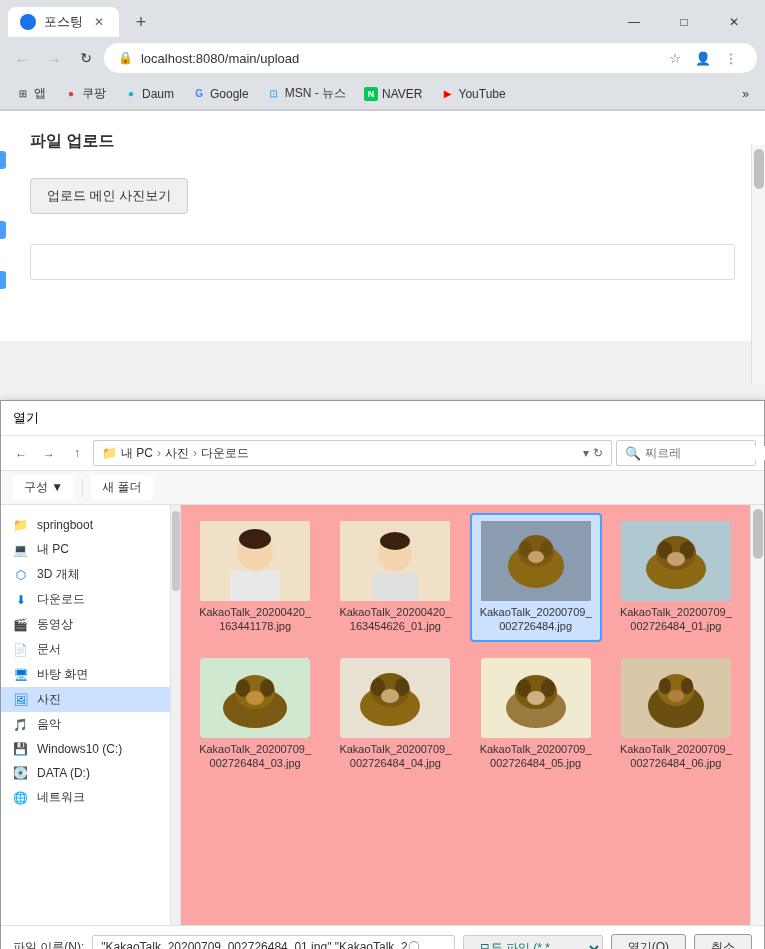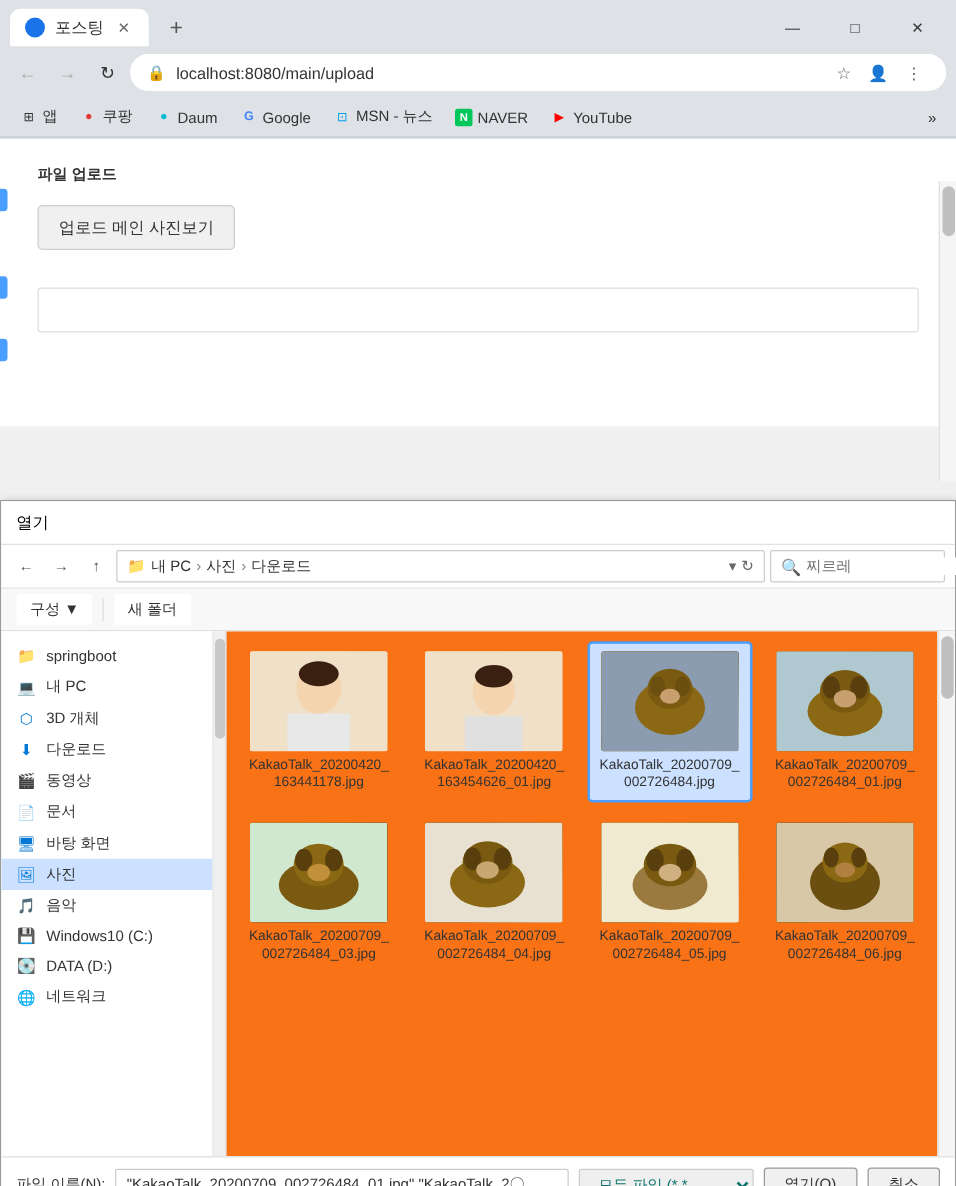--- a/index.html
+++ b/index.html
@@ -32,21 +32,21 @@
     .bookmarks-bar { display: flex; align-items: center; background: #dee1e6; padding: 2px 8px; height: 32px; gap: 2px; border-bottom: 1px solid #c8cdd4; }
     .bookmark-item { display: flex; align-items: center; gap: 4px; padding: 3px 8px; border-radius: 4px; cursor: pointer; font-size: 12px; color: #333; white-space: nowrap; }
     .bookmark-icon { width: 14px; height: 14px; border-radius: 2px; display: flex; align-items: center; justify-content: center; font-size: 10px; }
     .bookmark-more { margin-left: auto; }
 
     
     .page-content { background: #fff; width: 100%; padding: 20px 30px; position: relative; height: 230px; }
     .side-indicator { position: absolute; left: 0; top: 40px; width: 6px; height: 18px; background: #4a9eff; border-radius: 0 3px 3px 0; }
     .side-indicator2 { position: absolute; left: 0; top: 110px; width: 6px; height: 18px; background: #4a9eff; border-radius: 0 3px 3px 0; }
     .side-indicator3 { position: absolute; left: 0; top: 160px; width: 6px; height: 18px; background: #4a9eff; border-radius: 0 3px 3px 0; }
-    .upload-section h2 { font-size: 12px; font-weight: bold; color: #333; margin-bottom: 16px; }
+    .upload-section h2 { font-size: 16px; font-weight: bold; color: #333; margin-bottom: 26px; }
     .file-select-row { display: flex; align-items: center; gap: 10px; margin-bottom: 16px; }
     .file-select-btn { padding: 5px 12px; background: #f0f0f0; border: 1px solid #999; border-radius: 3px; cursor: pointer; font-size: 13px; color: #333; }
     .upload-view-btn { padding: 8px 16px; background: #f0f0f0; border: 1px solid #ccc; border-radius: 4px; cursor: pointer; font-size: 13px; color: #333; margin-bottom: 16px; }
     .text-input-area { width: 100%; height: 36px; border: 1px solid #ddd; border-radius: 3px; padding: 6px 10px; font-size: 13px; color: #333; background: #fff; }
 
     
     .file-dialog { position: absolute; top: 400px; left: 0; width: 765px; height: 570px; background: #fff; border: 1px solid #999; box-shadow: 2px 2px 8px rgba(0,0,0,0.3); z-index: 10; display: flex; flex-direction: column; }
     .dialog-title-bar { display: flex; align-items: center; background: #fff; padding: 8px 12px; border-bottom: 1px solid #e0e0e0; gap: 8px; }
     .dialog-nav { display: flex; align-items: center; background: #fff; padding: 4px 8px; border-bottom: 1px solid #e0e0e0; gap: 4px; }
     .dialog-nav-btn { width: 24px; height: 24px; display: flex; align-items: center; justify-content: center; cursor: pointer; color: #555; font-size: 12px; border-radius: 3px; }
@@ -58,21 +58,21 @@
     
     .dialog-body { display: flex; flex: 1; overflow: hidden; }
 
     
     .dialog-sidebar { width: 170px; background: #fff; border-right: 1px solid #e0e0e0; padding: 8px 0; overflow-y: auto; flex-shrink: 0; }
     .sidebar-item { display: flex; align-items: center; gap: 8px; padding: 4px 12px; cursor: pointer; font-size: 12px; color: #333; white-space: nowrap; }
     .sidebar-item.selected { background: #cce0ff; }
     .sidebar-item-icon { width: 16px; height: 16px; display: flex; align-items: center; justify-content: center; flex-shrink: 0; }
 
     
-    .file-grid-area { flex: 1; overflow-y: auto; padding: 8px; background: #f97316; }
+    .file-grid-area { flex: 1; overflow-y: auto; padding: 8px; background: #fca5a5; }
     .file-grid { display: grid; grid-template-columns: repeat(4, 1fr); gap: 8px; }
     .file-item { display: flex; flex-direction: column; align-items: center; padding: 6px; border-radius: 4px; cursor: pointer; border: 2px solid transparent; }
     .file-item.selected { background: #cce0ff; border-color: #4a9eff; }
     .file-thumb { width: 110px; height: 80px; object-fit: cover; border-radius: 2px; background: #ddd; display: flex; align-items: center; justify-content: center; font-size: 10px; color: #999; overflow: hidden; }
     .file-name { font-size: 11px; color: #333; text-align: center; margin-top: 4px; word-break: break-all; line-height: 1.3; }
 
     
     .dialog-footer { display: flex; align-items: center; padding: 8px 12px; border-top: 1px solid #e0e0e0; gap: 8px; background: #fff; }
     .footer-filename-label { font-size: 12px; color: #333; white-space: nowrap; }
     .footer-filename-input { flex: 1; height: 26px; border: 1px solid #ccc; border-radius: 2px; padding: 0 8px; font-size: 12px; color: #333; }

